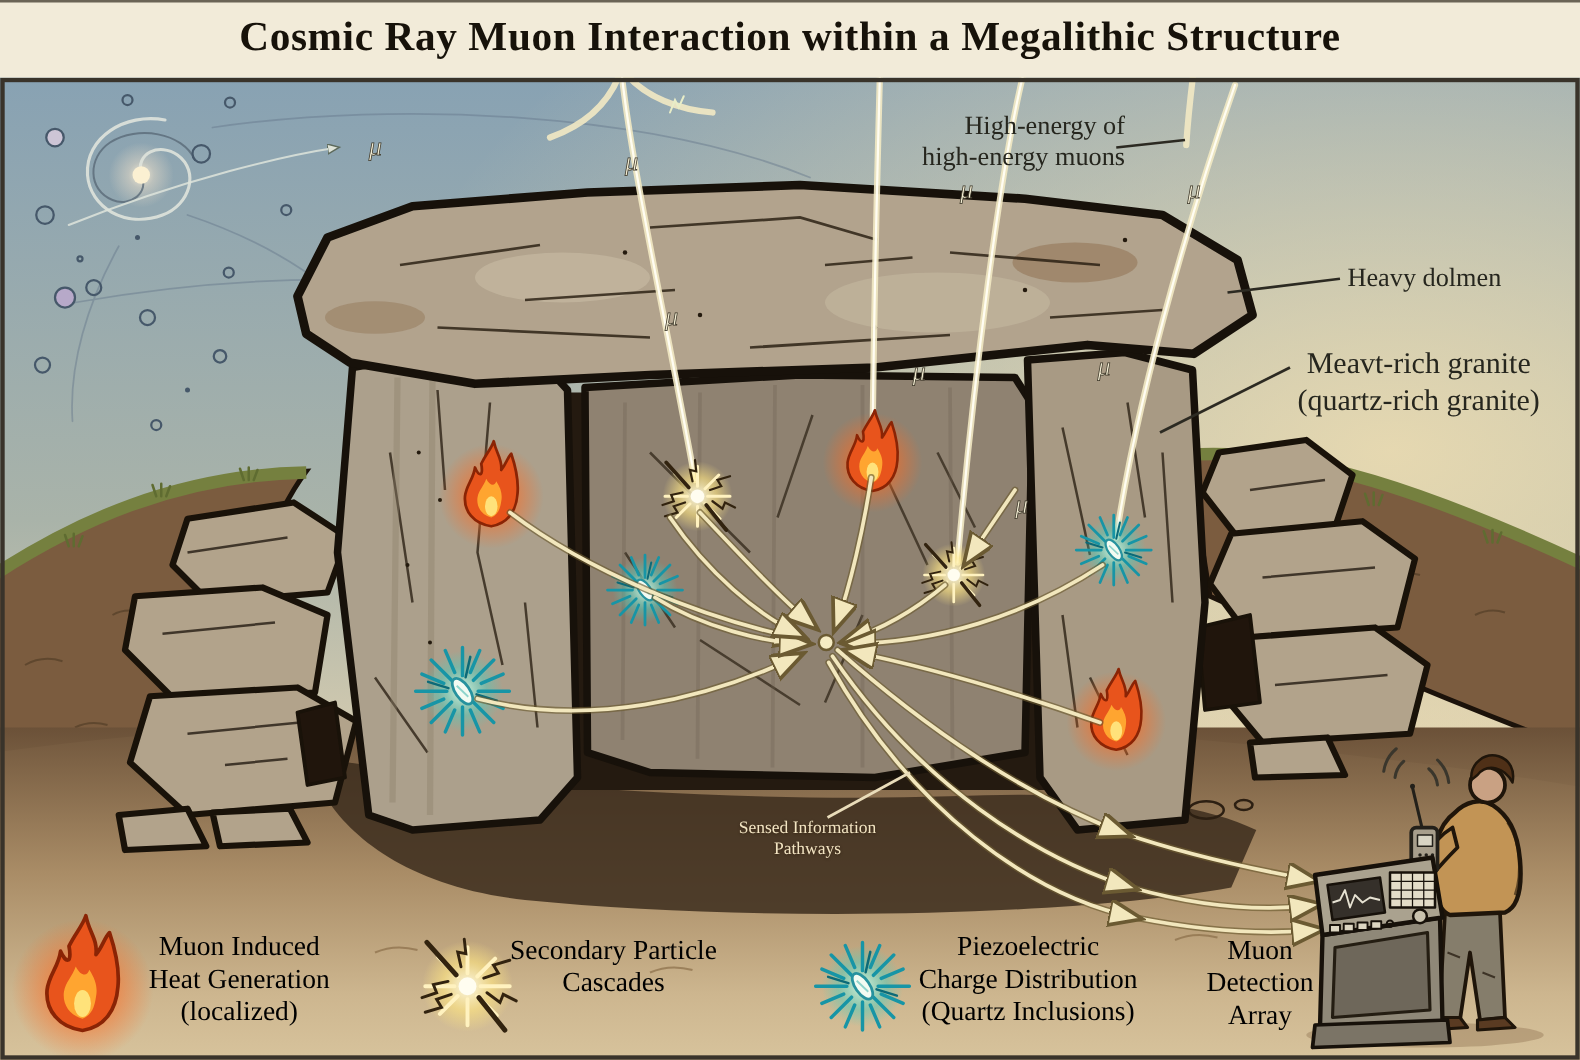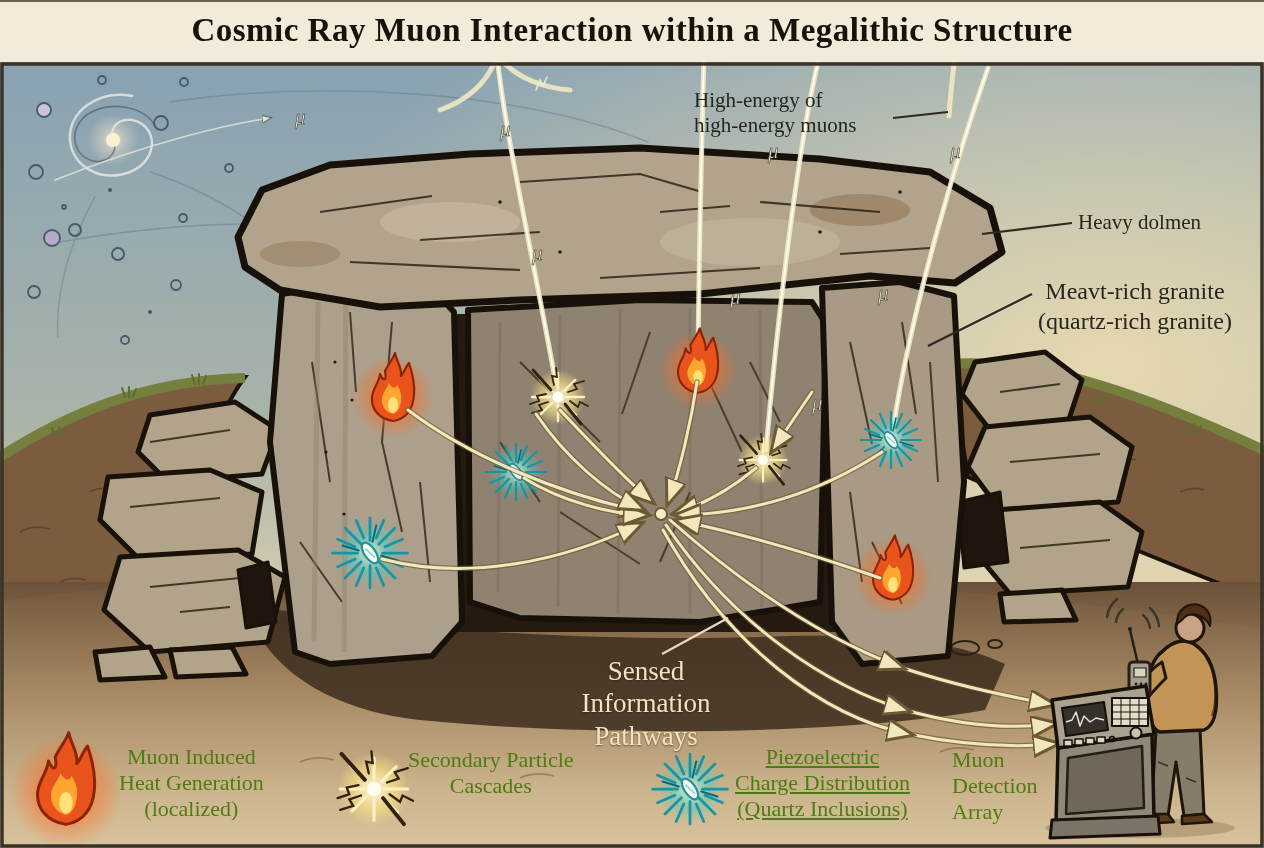--- a/index.html
+++ b/index.html
@@ -4,30 +4,30 @@
 <style>
   html,body{margin:0;padding:0;}
   body{width:1264px;height:848px;overflow:hidden;background:#efe8d4;font-family:"Liberation Serif",serif;}
   #stage{position:relative;width:1264px;height:716px;background:#f2ebd9;}
   #titlebar{position:absolute;top:0;left:0;width:1264px;height:62px;background:#f2ebd9;
     border-top:2px solid #6b6456;box-sizing:border-box;}
   #page-title{position:absolute;top:10px;left:0;width:100%;text-align:center;
     font-size:33px;font-weight:600;color:#17120a;letter-spacing:.5px;}
   #art{position:absolute;top:62px;left:0;}
   .label{position:absolute;white-space:pre-line;color:#26261e;line-height:1.2;text-align:center;}
-  .lbl-muons{left:694px;top:88px;width:206px;text-align:left;font-size:21px;}
+  .lbl-muons{left:694px;top:88px;width:206px;text-align:right;font-size:21px;}
   .lbl-dolmen{left:1078px;top:210px;font-size:21px;}
   .lbl-granite{left:1038px;top:276px;font-size:24px;line-height:1.25;}
-  .lbl-pathways{left:540px;top:655px;width:212px;text-align:center;font-size:27px;
+  .lbl-pathways{left:540px;top:655px;width:212px;text-align:center;font-size:14px;
     color:#f2e4c2;text-shadow:0 1px 2px rgba(40,25,10,.6);}
-  .legend-label{color:#4d7c0f;font-size:22px;line-height:26px;}
+  .legend-label{color:#000000;font-size:22px;line-height:26px;}
   .lg1{left:119px;top:744px;}
   .lg2{left:408px;top:747px;}
-  .lg3{left:735px;top:744px;text-decoration:underline;}
-  .lg4{left:952px;top:747px;width:112px;text-align:left;}
+  .lg3{left:735px;top:744px;}
+  .lg4{left:952px;top:747px;width:112px;text-align:center;}
 </style>
 </head>
 <body>
 
 <div id="stage">
   <div id="titlebar">
     <div id="page-title">Cosmic Ray Muon Interaction within a Megalithic Structure</div>
   </div>
 
   <svg id="art" width="1264" height="786" viewBox="0 0 1264 786" xmlns="http://www.w3.org/2000/svg">

